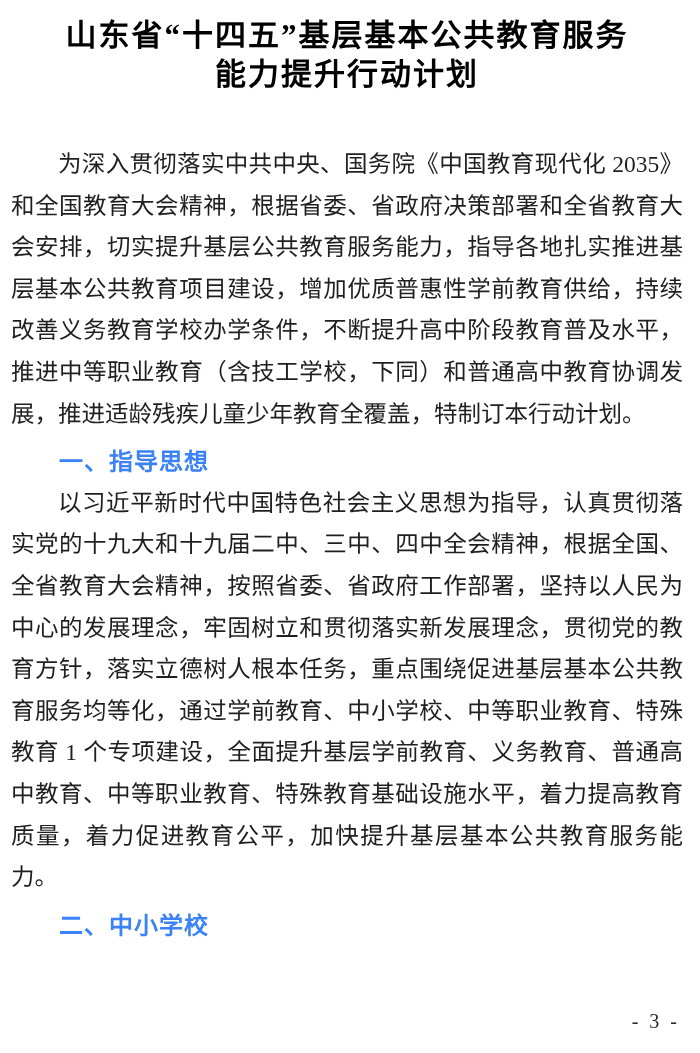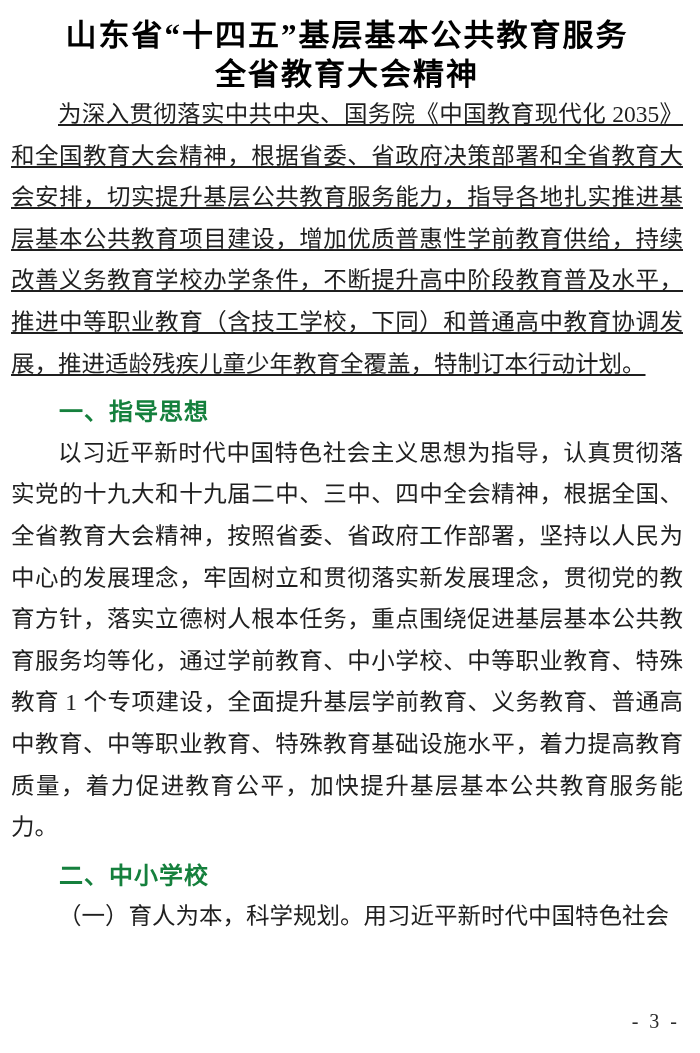--- a/index.html
+++ b/index.html
@@ -39,30 +39,30 @@
     margin: 0;
     font-family: "Liberation Serif", serif;
     font-size: 23.5px;
     line-height: 41.6px;
     text-align: justify;
     text-indent: 2em;
     color: #1f1f1f;
     word-break: break-all;
   }
   .intro-para {
-    text-decoration: underline;
+    margin-top: 50px;
   }
   .section-heading {
     margin: 6px 0 0 0;
     font-family: "Liberation Sans", sans-serif;
     font-weight: 700;
     font-size: 24px;
     line-height: 41.6px;
     text-indent: 2em;
-    color: #15803d;
+    color: #3b82f6;
     letter-spacing: 1px;
   }
   .page-number {
     position: absolute;
     right: 20px;
     bottom: 20px;
     font-family: "Liberation Serif", serif;
     font-size: 20px;
     letter-spacing: 3px;
     color: #2b2b2b;
@@ -70,29 +70,28 @@
   }
 </style>
 </head>
 <body>
 
 <div class="page">
   <div class="content">
 
     <h1 class="doc-title">
       <span class="title-line">山东省“十四五”基层基本公共教育服务</span>
-      <span class="title-line">全省教育大会精神</span>
+      <span class="title-line">能力提升行动计划</span>
     </h1>
 
     <p class="body-para intro-para">为深入贯彻落实中共中央、国务院《中国教育现代化 2035》和全国教育大会精神，根据省委、省政府决策部署和全省教育大会安排，切实提升基层公共教育服务能力，指导各地扎实推进基层基本公共教育项目建设，增加优质普惠性学前教育供给，持续改善义务教育学校办学条件，不断提升高中阶段教育普及水平，推进中等职业教育（含技工学校，下同）和普通高中教育协调发展，推进适龄残疾儿童少年教育全覆盖，特制订本行动计划。</p>
 
     <h2 class="section-heading">一、指导思想</h2>
 
     <p class="body-para">以习近平新时代中国特色社会主义思想为指导，认真贯彻落实党的十九大和十九届二中、三中、四中全会精神，根据全国、全省教育大会精神，按照省委、省政府工作部署，坚持以人民为中心的发展理念，牢固树立和贯彻落实新发展理念，贯彻党的教育方针，落实立德树人根本任务，重点围绕促进基层基本公共教育服务均等化，通过学前教育、中小学校、中等职业教育、特殊教育 1 个专项建设，全面提升基层学前教育、义务教育、普通高中教育、中等职业教育、特殊教育基础设施水平，着力提高教育质量，着力促进教育公平，加快提升基层基本公共教育服务能力。</p>
 
     <h2 class="section-heading">二、中小学校</h2>
 
-    <p class="body-para">（一）育人为本，科学规划。用习近平新时代中国特色社会</p>
 
   </div>
 
   <div class="page-number">- 3 -</div>
 </div>
 
 </body></html>

